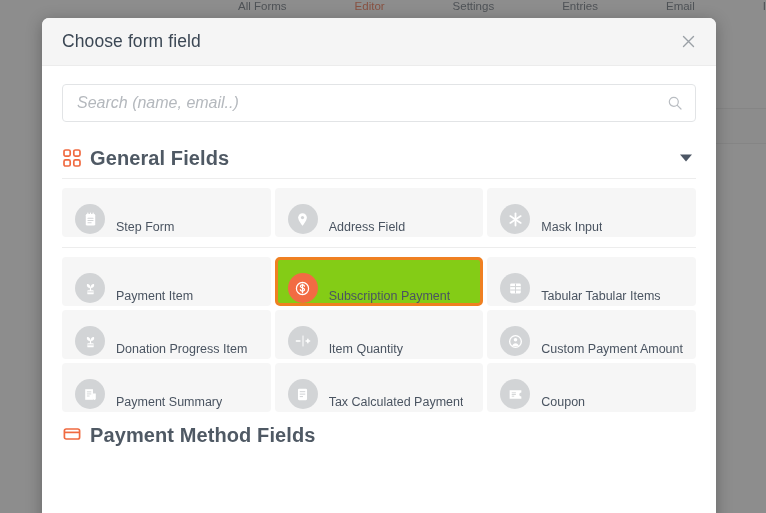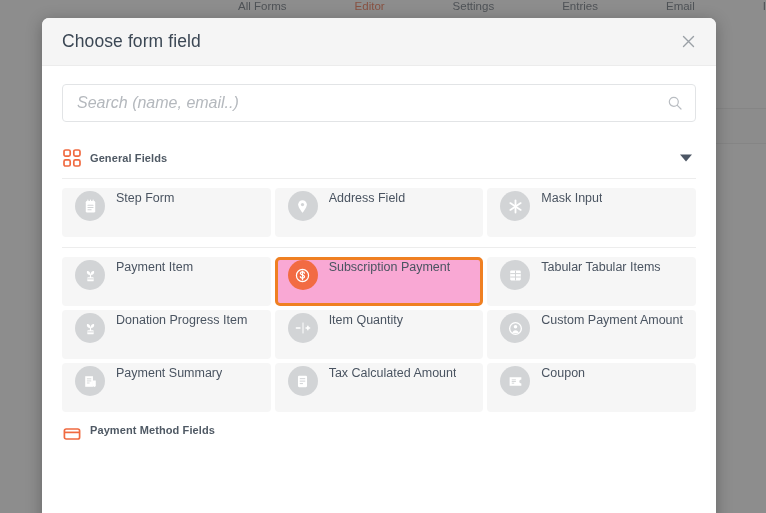--- a/index.html
+++ b/index.html
@@ -162,21 +162,21 @@
   .section-icon {
     width: 19px;
     height: 19px;
     margin-right: 9px;
     flex: 0 0 19px;
     display: flex;
     align-items: center;
     justify-content: center;
   }
   .section-title {
-    font-size: 11px;
+    font-size: 20px;
     font-weight: bold;
     color: #4f5964;
     letter-spacing: 0.1px;
   }
   .caret {
     position: absolute;
     right: 4px;
     top: 50%;
     transform: translateY(-50%);
     width: 0; height: 0;
@@ -193,31 +193,31 @@
 
   
   .field-grid {
     display: grid;
     grid-template-columns: repeat(3, 1fr);
     gap: 4px 4px;
     padding-bottom: 10px;
   }
   .field-card {
     display: flex;
-    align-items: flex-start;
+    align-items: flex-end;
     height: 49px;
     background: #f6f6f6;
     border-radius: 4px;
     padding: 0 10px;
     cursor: pointer;
     border: 3px solid transparent;
     position: relative;
   }
   .field-card.selected {
-    background: #f9a8d4;
+    background: #84cc16;
     border: 3px solid #ef8022;
     border-radius: 5px;
   }
   .field-ico {
     width: 30px;
     height: 30px;
     border-radius: 50%;
     background: #d2d4d6;
     flex: 0 0 30px;
     display: flex;
@@ -437,21 +437,21 @@
           <span class="field-ico">
             <svg width="17" height="17" viewBox="0 0 18 18">
               <rect x="4.2" y="3" width="9.6" height="12" rx="1.2" fill="#fff"></rect>
               <g stroke="#d2d4d6" stroke-width="1.1">
                 <path d="M6.1 6 h5.8"></path>
                 <path d="M6.1 8.6 h5.8"></path>
                 <path d="M6.1 11.2 h3.4"></path>
               </g>
             </svg>
           </span>
-          <span class="field-label">Tax Calculated Amount</span>
+          <span class="field-label">Tax Calculated Payment</span>
         </div>
 
         <div class="field-card">
           <span class="field-ico">
             <svg width="17" height="17" viewBox="0 0 18 18">
               <path d="M2.8 4.6 h12.4 v2.2 a2.2 2.2 0 0 0 0 4.4 v2.2 h-12.4 z" fill="#fff"></path>
               <g stroke="#d2d4d6" stroke-width="1">
                 <path d="M5 7.2 h4.4"></path>
                 <path d="M5 9 h4.4"></path>
                 <path d="M5 10.8 h2.6"></path>

